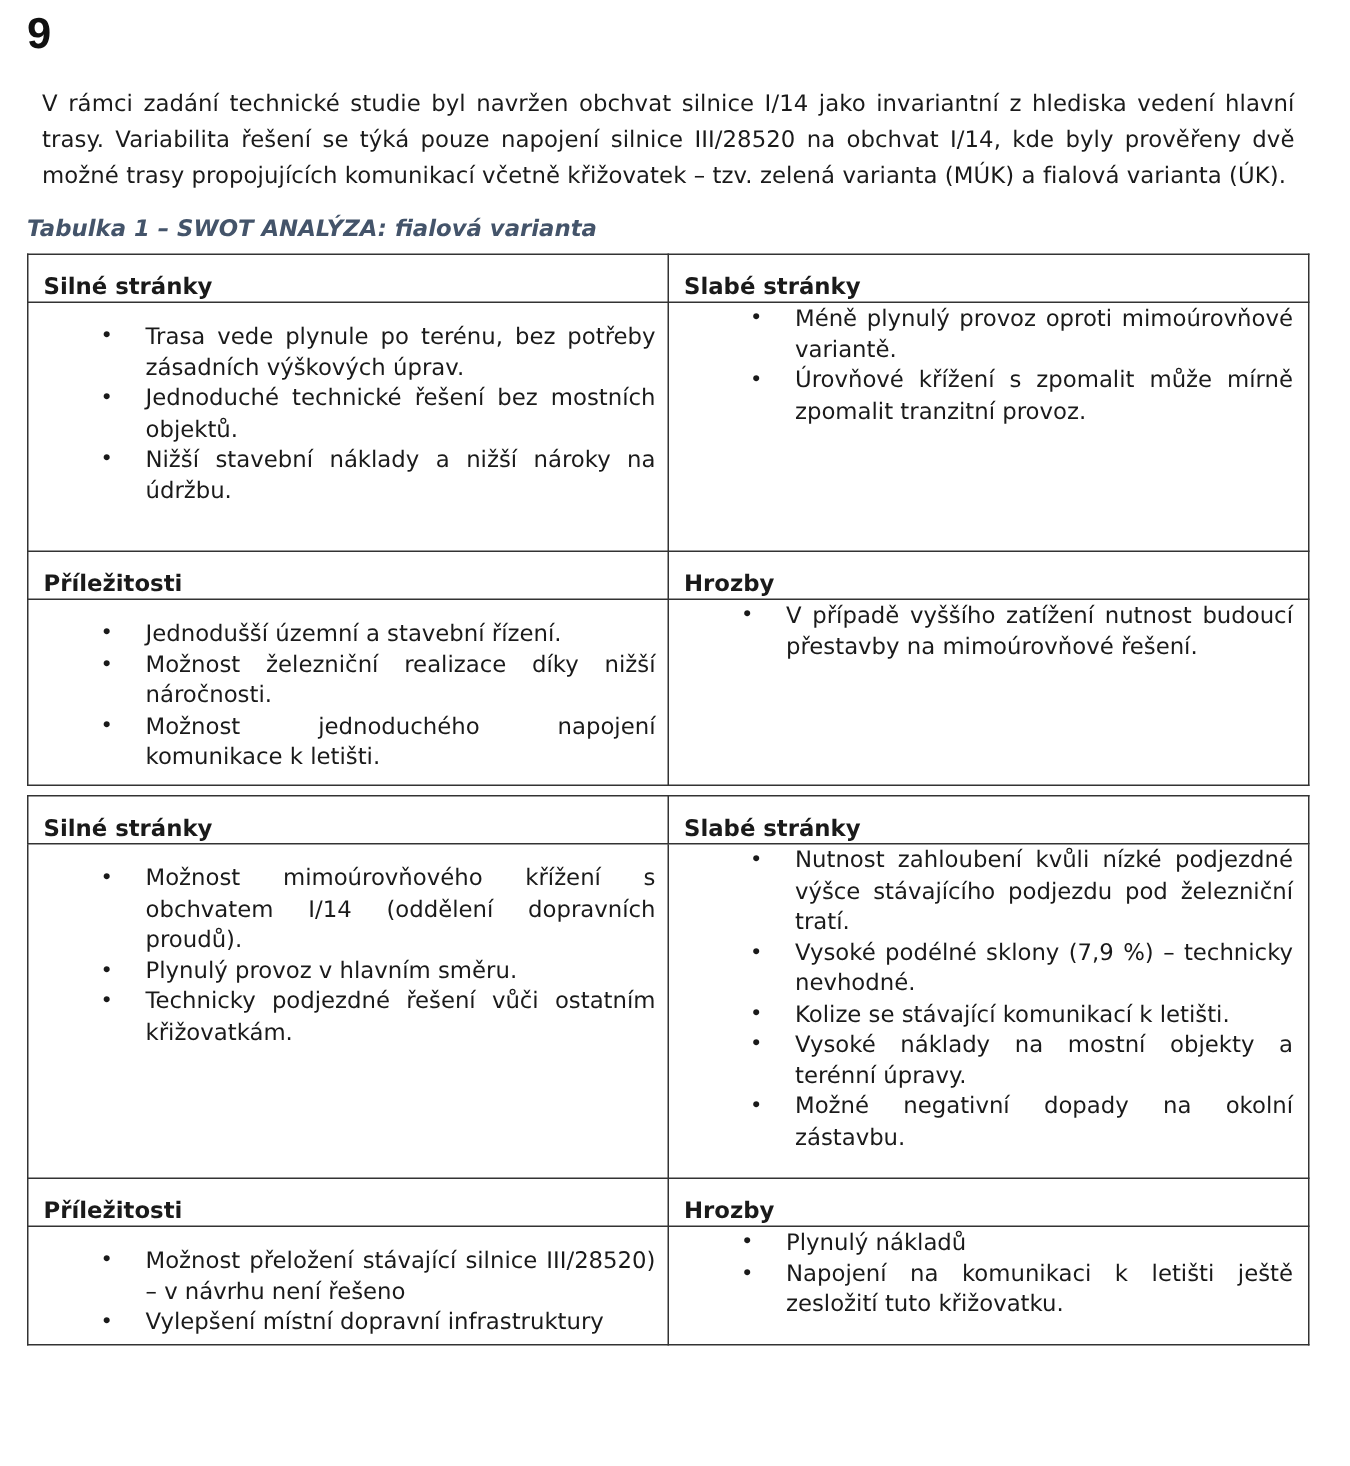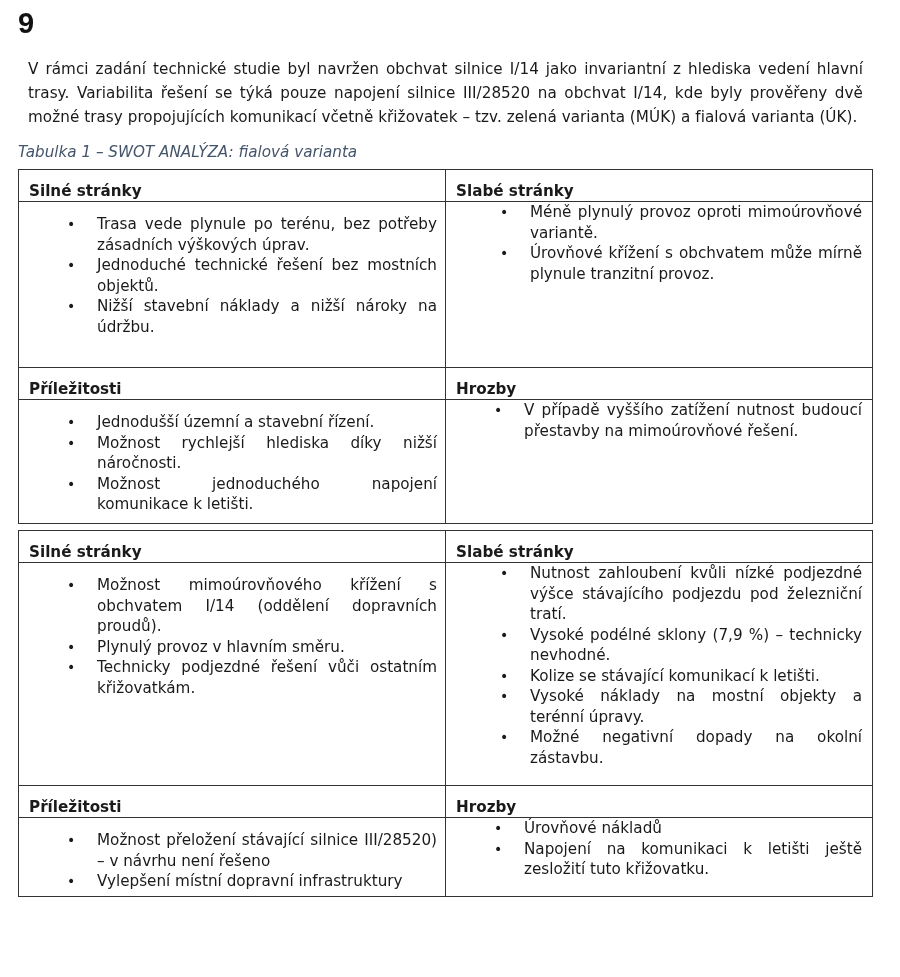--- a/index.html
+++ b/index.html
@@ -41,20 +41,21 @@
       letter-spacing: 0.05px;
     }
     p.intro { margin-top: 17px; }
     p.intro2 { margin-top: 10px; }
     .caption {
       font-style: italic;
       font-size: 15.2px;
       color: #44546a;
       line-height: 22px;
       margin: 0;
+      font-weight: bold;
     }
     .cap1 { margin-top: 12px; }
     .cap2 { margin-top: 28px; }
     table.swot {
       border-collapse: collapse;
       width: 855px;
       table-layout: fixed;
       margin-top: 6px;
     }
     table.swot td {
@@ -123,33 +124,33 @@
       <td class="cell left pad-top t1-sw-body">
         <ul class="items">
           <li><span class="bullet">•</span><span>Trasa vede plynule po terénu, bez potřeby zásadních výškových úprav.</span></li>
           <li><span class="bullet">•</span><span>Jednoduché technické řešení bez mostních objektů.</span></li>
           <li><span class="bullet">•</span><span>Nižší stavební náklady a nižší nároky na údržbu.</span></li>
         </ul>
       </td>
       <td class="cell right pad-top">
         <ul class="items">
           <li><span class="bullet">•</span><span>Méně plynulý provoz oproti mimoúrovňové variantě.</span></li>
-          <li><span class="bullet">•</span><span>Úrovňové křížení s obchvatem může mírně plynule tranzitní provoz.</span></li>
+          <li><span class="bullet">•</span><span>Úrovňové křížení s zpomalit může mírně zpomalit tranzitní provoz.</span></li>
         </ul>
       </td>
     </tr>
     <tr>
       <td class="head">Příležitosti</td>
       <td class="head">Hrozby</td>
     </tr>
     <tr>
       <td class="cell left pad-top t1-ot-body">
         <ul class="items" style="padding-left:78px">
           <li><span class="bullet">•</span><span>Jednodušší územní a stavební řízení.</span></li>
-          <li><span class="bullet">•</span><span>Možnost rychlejší hlediska díky nižší náročnosti.</span></li>
+          <li><span class="bullet">•</span><span>Možnost železniční realizace díky nižší náročnosti.</span></li>
           <li><span class="bullet">•</span><span>Možnost jednoduchého napojení komunikace k letišti.</span></li>
         </ul>
       </td>
       <td class="cell right threat pad-top">
         <ul class="items">
           <li><span class="bullet">•</span><span>V případě vyššího zatížení nutnost budoucí přestavby na mimoúrovňové řešení.</span></li>
         </ul>
       </td>
     </tr>
   </tbody>
@@ -185,20 +186,20 @@
     </tr>
     <tr>
       <td class="cell left pad-top t2-ot-body">
         <ul class="items" style="padding-left:78px">
           <li><span class="bullet">•</span><span>Možnost přeložení stávající silnice III/28520) – v návrhu není řešeno</span></li>
           <li><span class="bullet">•</span><span>Vylepšení místní dopravní infrastruktury</span></li>
         </ul>
       </td>
       <td class="cell right threat pad-top">
         <ul class="items">
-          <li><span class="bullet">•</span><span>Úrovňové nákladů</span></li>
+          <li><span class="bullet">•</span><span>Plynulý nákladů</span></li>
           <li><span class="bullet">•</span><span>Napojení na komunikaci k letišti ještě zesložití tuto křižovatku.</span></li>
         </ul>
       </td>
     </tr>
   </tbody>
     </table>
 </div>
 
 </body></html>

